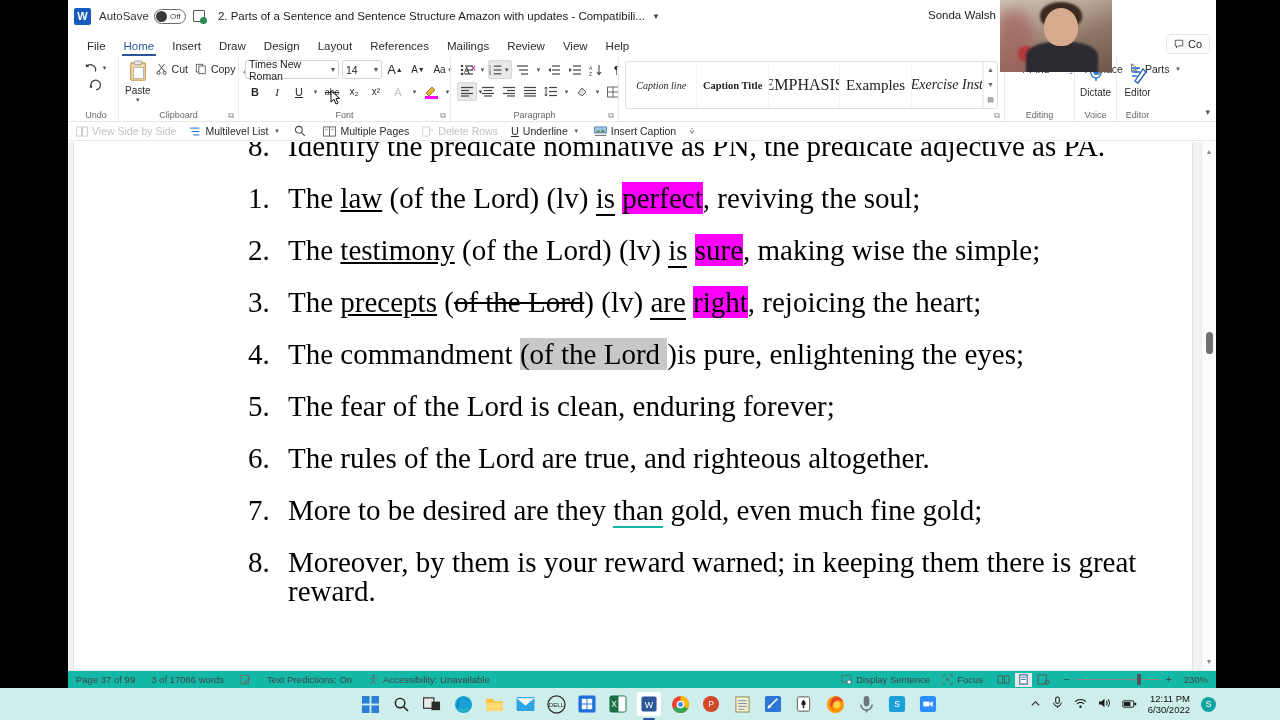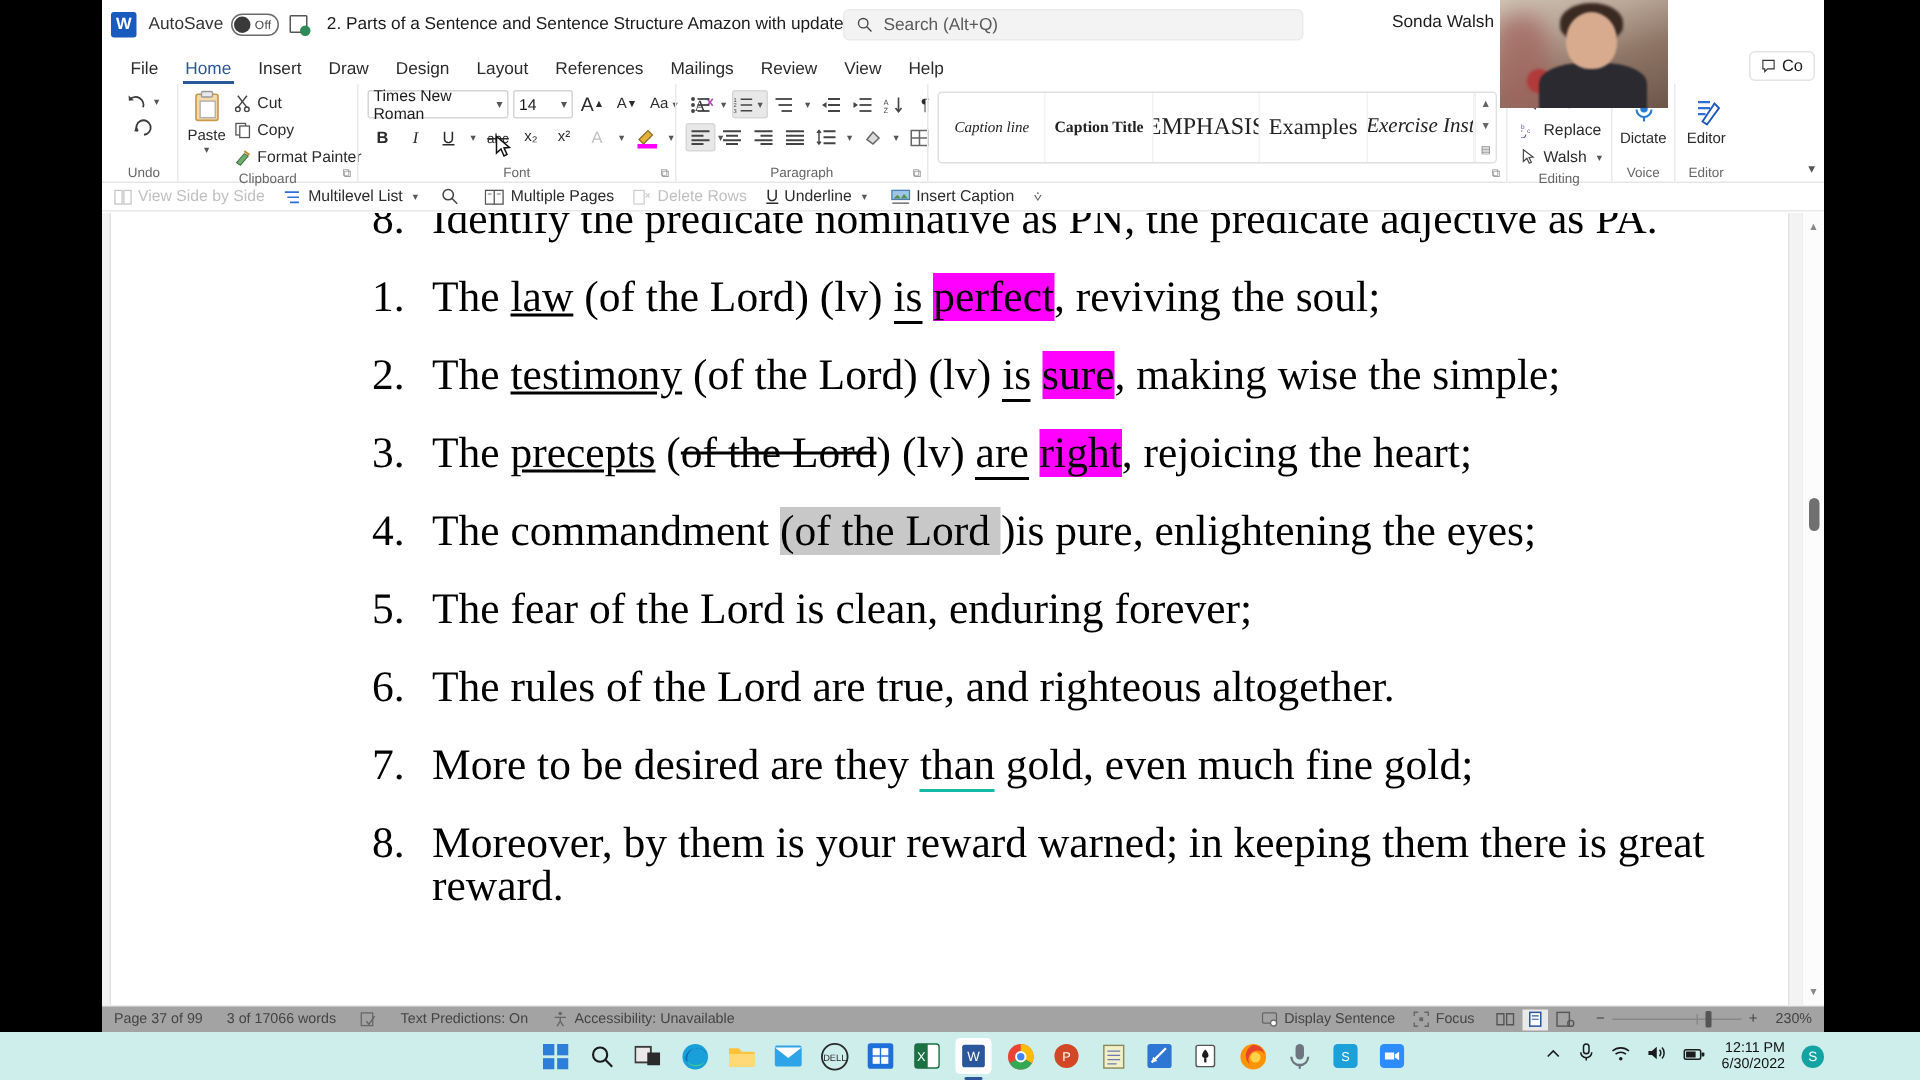--- a/index.html
+++ b/index.html
@@ -93,21 +93,21 @@
     border-bottom: 1px solid #e6e6e6; padding-left: 6px; position: relative;
   }
   .grp { display: flex; flex-direction: column; position: relative; padding: 2px 6px 0 6px; }
   .grp + .grp { border-left: 1px solid #eaeaea; }
   .grp-body { flex: 1; display: flex; align-items: flex-start; gap: 2px; }
   .grp-label {
     font-size: 9px; color: #666; text-align: center; height: 12px; line-height: 12px;
   }
   .grp-launcher { position:absolute; right:4px; bottom:0px; font-size:8px; color:#888; }
 
-  .vstack { display: flex; flex-direction: column; gap: 1px; }
+  .vstack { display: flex; flex-direction: row; gap: 1px; }
   .ritem {
     display: flex; align-items: center; gap: 4px; font-size: 10.5px; color: #2b2b2b;
     padding: 1px 3px; border-radius: 3px; height: 17px; white-space: nowrap;
   }
   .bigbtn {
     display:flex; flex-direction:column; align-items:center; width: 40px; padding-top:2px;
     font-size:10px; color:#2b2b2b;
   }
   .bigbtn .cap { margin-top: 1px; }
 
@@ -181,21 +181,21 @@
   }
   .vs-arrow { position:absolute; left:0; right:0; height:14px; display:flex;
     align-items:center; justify-content:center; font-size:7px; color:#8a8a8a; }
   .vs-thumb {
     position: absolute; left: 4px; width: 7px; height: 22px; top: 190px;
     background: #707070; border-radius: 4px;
   }
 
   
   .statusbar {
-    position: absolute; left: 0; right: 0; bottom: 0; height: 18px; background: #a3a3a3;
+    position: absolute; left: 0; right: 0; bottom: 0; height: 18px; background: #14b8a6;
     display: flex; align-items: center; font-size: 9.5px; color: #444;
     border-top: 1px solid #ececec; padding: 0 8px;
   }
   .sb-item { margin-right: 16px; display: flex; align-items: center; gap: 4px; white-space: nowrap; }
   .sb-right { margin-left: auto; display: flex; align-items: center; gap: 12px; }
   .viewbtn { width: 17px; height: 14px; display:flex; align-items:center; justify-content:center; }
   .viewbtn.sel { background: #e9e9e9; }
   .zoomslider { display: flex; align-items: center; gap: 0; }
   .zs-line { width: 86px; height: 1px; background: #888; position: relative; }
   .zs-tick { position:absolute; left:56px; top:-3px; width:1px; height:7px; background:#888; }
@@ -247,27 +247,20 @@
       <div class="toggle-pill">
         <div class="toggle-knob"></div>
         <div class="toggle-off-txt">Off</div>
       </div>
       <div class="qat-icon">
         <div class="save-glyph"></div>
       </div>
       <div class="doc-title">2. Parts of a Sentence and Sentence Structure Amazon with updates  -  Compatibili...</div>
       <div class="title-caret">▼</div>
 
-      <div class="searchbox">
-        <svg class="mag" width="11" height="11" viewBox="0 0 16 16">
-          <circle cx="6.5" cy="6.5" r="4.6" fill="none" stroke="#444" stroke-width="1.3"></circle>
-          <line x1="10" y1="10" x2="14.5" y2="14.5" stroke="#444" stroke-width="1.3"></line>
-        </svg>
-        <span class="ph">Search (Alt+Q)</span>
-      </div>
 
       <div class="user-area">
         <span class="user-name">Sonda Walsh</span>
         <span class="avatar">SW</span>
         <svg class="tb-icon" viewBox="0 0 18 18">
           <path d="M3 6 L9 3 L15 6 L9 15 Z" fill="none" stroke="#333" stroke-width="1.1"></path>
           <path d="M3 6 H15" stroke="#333" stroke-width="1.1"></path>
         </svg>
         <svg class="tb-icon" viewBox="0 0 18 18">
           <path d="M4 14 L12 4 L15 7 L7 15 Z" fill="none" stroke="#333" stroke-width="1.1"></path>
@@ -597,21 +590,21 @@
                 <text x="0" y="6" font-size="5.5" fill="#6a4fa3">b</text>
                 <text x="5" y="10" font-size="5.5" fill="#6a4fa3">c</text>
                 <path d="M1 8 A3 3 0 1 0 4 11" fill="none" stroke="#6a4fa3" stroke-width=".9"></path>
               </svg>
               <span>Replace</span>
             </div>
             <div class="ritem">
               <svg width="11" height="11" viewBox="0 0 14 14">
                 <path d="M2 1 L2 11 L5 8.3 L7 12.5 L8.8 11.6 L6.8 7.6 L10.3 7.3 Z" fill="#fff" stroke="#444" stroke-width="1"></path>
               </svg>
-              <span>Walsh</span>
+              <span>Parts</span>
               <span class="mini-caret">▾</span>
             </div>
           </div>
         </div>
         <div class="grp-label">Editing</div>
       </div>
 
       <div class="grp" style="width:42px">
         <div class="grp-body" style="justify-content:center;padding-top:4px">
           <div class="bigbtn">

